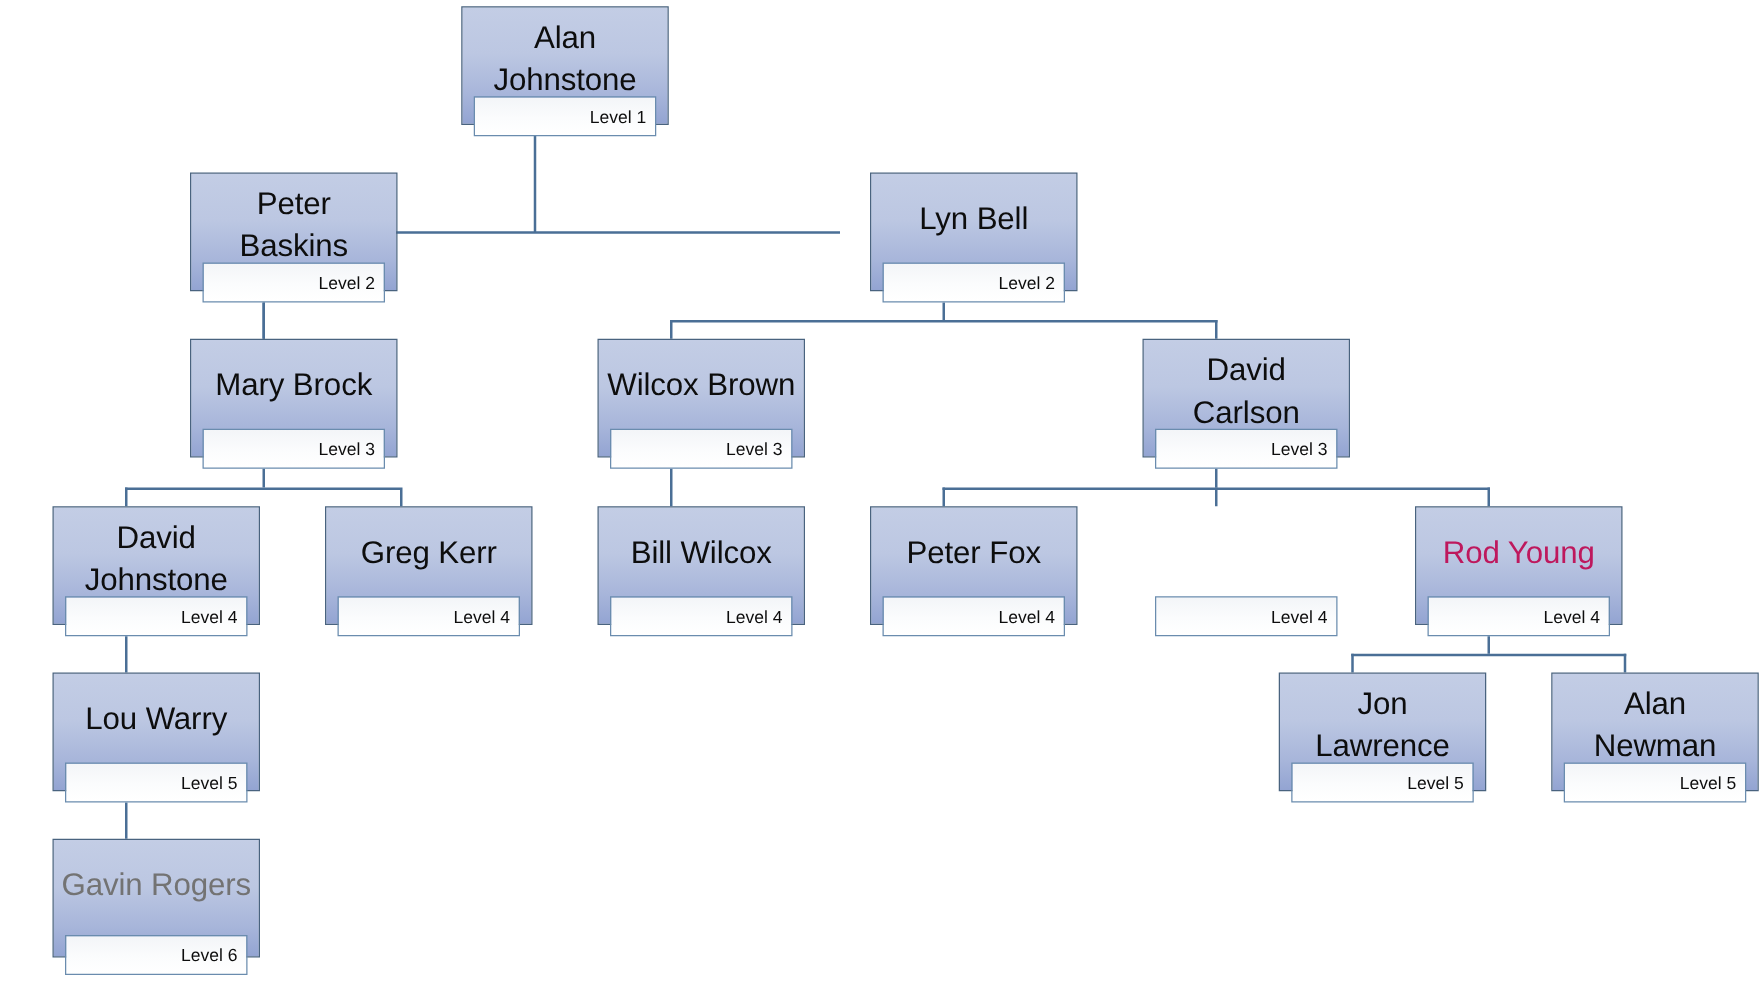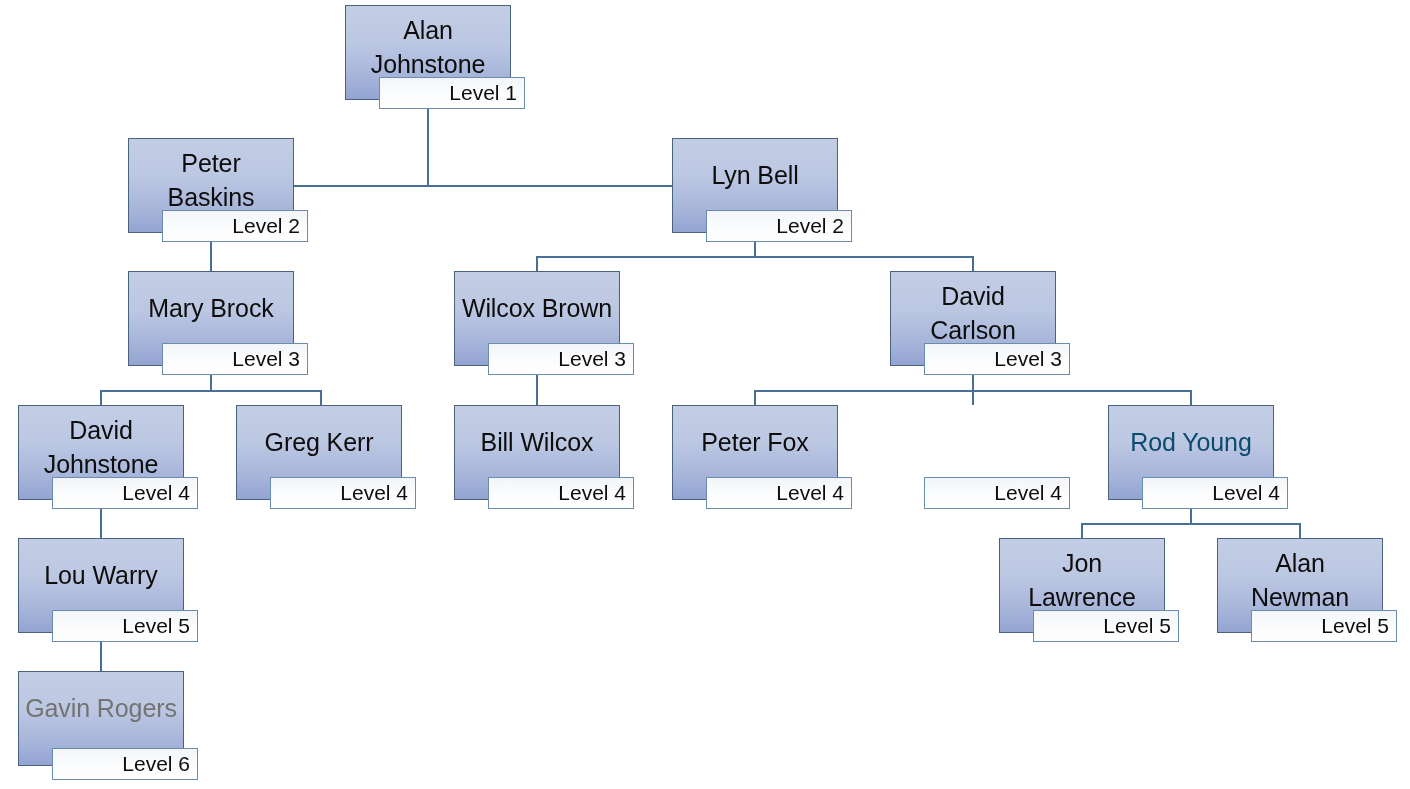--- a/index.html
+++ b/index.html
@@ -25,20 +25,21 @@
   .connector {
     position: absolute;
     background: #4a6f96;
   }
   .connector.h { height: 2px; }
   .connector.v { width: 2px; }
 
   
   .node {
     position: absolute;
+    margin-left: 24px;
   }
 
   .node-box {
     position: absolute;
     left: 0;
     top: 0;
     width: 100%;
     height: 100%;
     box-sizing: border-box;
     border: 1px solid #49637f;
@@ -72,21 +73,21 @@
   .level-tag {
     position: absolute;
     box-sizing: border-box;
     height: 32px;
     border: 1px solid #6a8cae;
     background: linear-gradient(to bottom, #f3f5f8 0%, #fbfcfd 55%, #ffffff 100%);
     display: flex;
     align-items: center;
     justify-content: flex-end;
     padding-right: 7px;
-    font-size: 21px;
+    font-size: 14px;
     line-height: 22px;
     color: #0d0d0d;
     white-space: nowrap;
   }
 </style>
 </head>
 <body>
 
 <div id="chart-canvas" style="width: 1410px; height: 789px; background: rgb(255, 255, 255);">
     <div class="connector v" style="left: 427px; top: 100px; background: rgb(74, 111, 150); height: 86px;"></div>
@@ -163,21 +164,21 @@
     </div>
     <div class="level-tag" style="left: 488px; top: 477px; width: 146px; height: 32px; border-color: rgb(106, 140, 174); color: rgb(13, 13, 13);">Level 4</div>
     <div class="node" style="left: 672px; top: 405px; width: 166px; height: 95px;">
       <div class="node-box" style="border-color: rgb(73, 99, 127);"></div>
       <div class="node-name" style="color: rgb(13, 13, 13);">Peter Fox</div>
     </div>
     <div class="level-tag" style="left: 706px; top: 477px; width: 146px; height: 32px; border-color: rgb(106, 140, 174); color: rgb(13, 13, 13);">Level 4</div>
     <div class="level-tag" style="left: 924px; top: 477px; width: 146px; height: 32px; border-color: rgb(106, 140, 174); color: rgb(13, 13, 13);">Level 4</div>
     <div class="node" style="left: 1108px; top: 405px; width: 166px; height: 95px;">
       <div class="node-box" style="border-color: rgb(73, 99, 127);"></div>
-      <div class="node-name" style="color: #0c4a6e;">Rod Young</div>
+      <div class="node-name" style="color: #be185d;">Rod Young</div>
     </div>
     <div class="level-tag" style="left: 1142px; top: 477px; width: 146px; height: 32px; border-color: rgb(106, 140, 174); color: rgb(13, 13, 13);">Level 4</div>
     <div class="node" style="left: 18px; top: 538px; width: 166px; height: 95px;">
       <div class="node-box" style="border-color: rgb(73, 99, 127);"></div>
       <div class="node-name" style="color: rgb(13, 13, 13);">Lou Warry</div>
     </div>
     <div class="level-tag" style="left: 52px; top: 610px; width: 146px; height: 32px; border-color: rgb(106, 140, 174); color: rgb(13, 13, 13);">Level 5</div>
     <div class="node" style="left: 999px; top: 538px; width: 166px; height: 95px;">
       <div class="node-box" style="border-color: rgb(73, 99, 127);"></div>
       <div class="node-name two-line" style="color: rgb(13, 13, 13);">Jon

